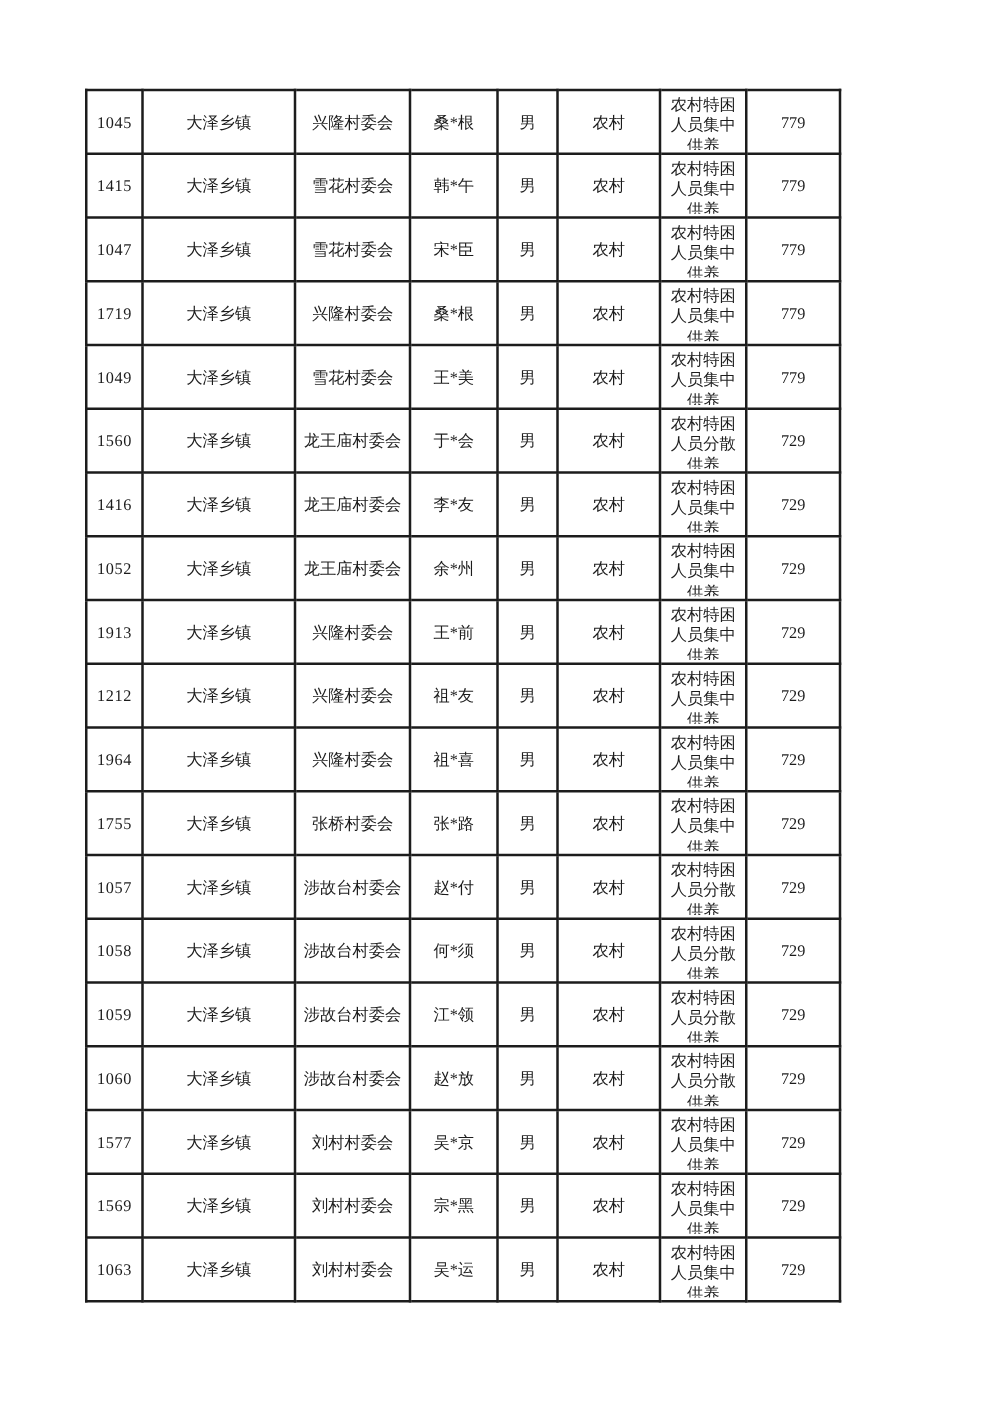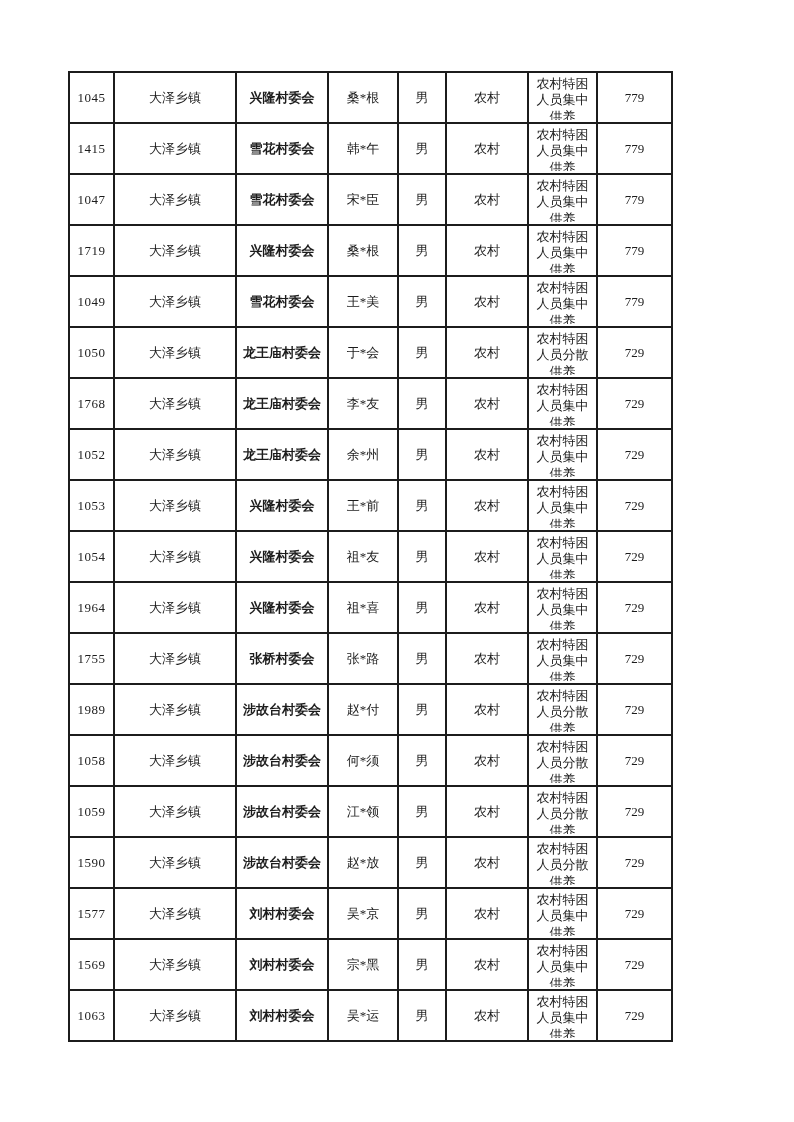--- a/index.html
+++ b/index.html
@@ -28,21 +28,21 @@
     height: 49px;
     padding: 0 2px;
     text-align: center;
     vertical-align: middle;
     font-size: 13px;
     line-height: 16px;
     overflow: hidden;
     word-break: break-all;
   }
   td.col-seq     { font-size: 13px; letter-spacing: 0.5px; }
-  td.col-village { padding: 0 8px; font-weight: bold; }
+  td.col-village { padding: 0 8px; }
   td.col-category {
     vertical-align: top;
     padding: 0 4px;
   }
   td.col-category .clip {
     height: 44px;
     overflow: hidden;
     line-height: 16.5px;
     text-align: center;
   }
@@ -117,33 +117,33 @@
     <td class="col-village">雪花村委会</td>
     <td class="col-name">王*美</td>
     <td class="col-gender">男</td>
     <td class="col-area">农村</td>
     <td class="col-category">
       <div class="clip">农村特困人员集中供养</div>
     </td>
     <td class="col-amount">779</td>
   </tr>
         <tr>
-    <td class="col-seq">1050</td>
+    <td class="col-seq">1560</td>
     <td class="col-town">大泽乡镇</td>
     <td class="col-village">龙王庙村委会</td>
     <td class="col-name">于*会</td>
     <td class="col-gender">男</td>
     <td class="col-area">农村</td>
     <td class="col-category">
       <div class="clip">农村特困人员分散供养</div>
     </td>
     <td class="col-amount">729</td>
   </tr>
         <tr>
-    <td class="col-seq">1768</td>
+    <td class="col-seq">1416</td>
     <td class="col-town">大泽乡镇</td>
     <td class="col-village">龙王庙村委会</td>
     <td class="col-name">李*友</td>
     <td class="col-gender">男</td>
     <td class="col-area">农村</td>
     <td class="col-category">
       <div class="clip">农村特困人员集中供养</div>
     </td>
     <td class="col-amount">729</td>
   </tr>
@@ -153,33 +153,33 @@
     <td class="col-village">龙王庙村委会</td>
     <td class="col-name">余*州</td>
     <td class="col-gender">男</td>
     <td class="col-area">农村</td>
     <td class="col-category">
       <div class="clip">农村特困人员集中供养</div>
     </td>
     <td class="col-amount">729</td>
   </tr>
         <tr>
-    <td class="col-seq">1053</td>
+    <td class="col-seq">1913</td>
     <td class="col-town">大泽乡镇</td>
     <td class="col-village">兴隆村委会</td>
     <td class="col-name">王*前</td>
     <td class="col-gender">男</td>
     <td class="col-area">农村</td>
     <td class="col-category">
       <div class="clip">农村特困人员集中供养</div>
     </td>
     <td class="col-amount">729</td>
   </tr>
         <tr>
-    <td class="col-seq">1054</td>
+    <td class="col-seq">1212</td>
     <td class="col-town">大泽乡镇</td>
     <td class="col-village">兴隆村委会</td>
     <td class="col-name">祖*友</td>
     <td class="col-gender">男</td>
     <td class="col-area">农村</td>
     <td class="col-category">
       <div class="clip">农村特困人员集中供养</div>
     </td>
     <td class="col-amount">729</td>
   </tr>
@@ -201,21 +201,21 @@
     <td class="col-village">张桥村委会</td>
     <td class="col-name">张*路</td>
     <td class="col-gender">男</td>
     <td class="col-area">农村</td>
     <td class="col-category">
       <div class="clip">农村特困人员集中供养</div>
     </td>
     <td class="col-amount">729</td>
   </tr>
         <tr>
-    <td class="col-seq">1989</td>
+    <td class="col-seq">1057</td>
     <td class="col-town">大泽乡镇</td>
     <td class="col-village">涉故台村委会</td>
     <td class="col-name">赵*付</td>
     <td class="col-gender">男</td>
     <td class="col-area">农村</td>
     <td class="col-category">
       <div class="clip">农村特困人员分散供养</div>
     </td>
     <td class="col-amount">729</td>
   </tr>
@@ -237,21 +237,21 @@
     <td class="col-village">涉故台村委会</td>
     <td class="col-name">江*领</td>
     <td class="col-gender">男</td>
     <td class="col-area">农村</td>
     <td class="col-category">
       <div class="clip">农村特困人员分散供养</div>
     </td>
     <td class="col-amount">729</td>
   </tr>
         <tr>
-    <td class="col-seq">1590</td>
+    <td class="col-seq">1060</td>
     <td class="col-town">大泽乡镇</td>
     <td class="col-village">涉故台村委会</td>
     <td class="col-name">赵*放</td>
     <td class="col-gender">男</td>
     <td class="col-area">农村</td>
     <td class="col-category">
       <div class="clip">农村特困人员分散供养</div>
     </td>
     <td class="col-amount">729</td>
   </tr>

